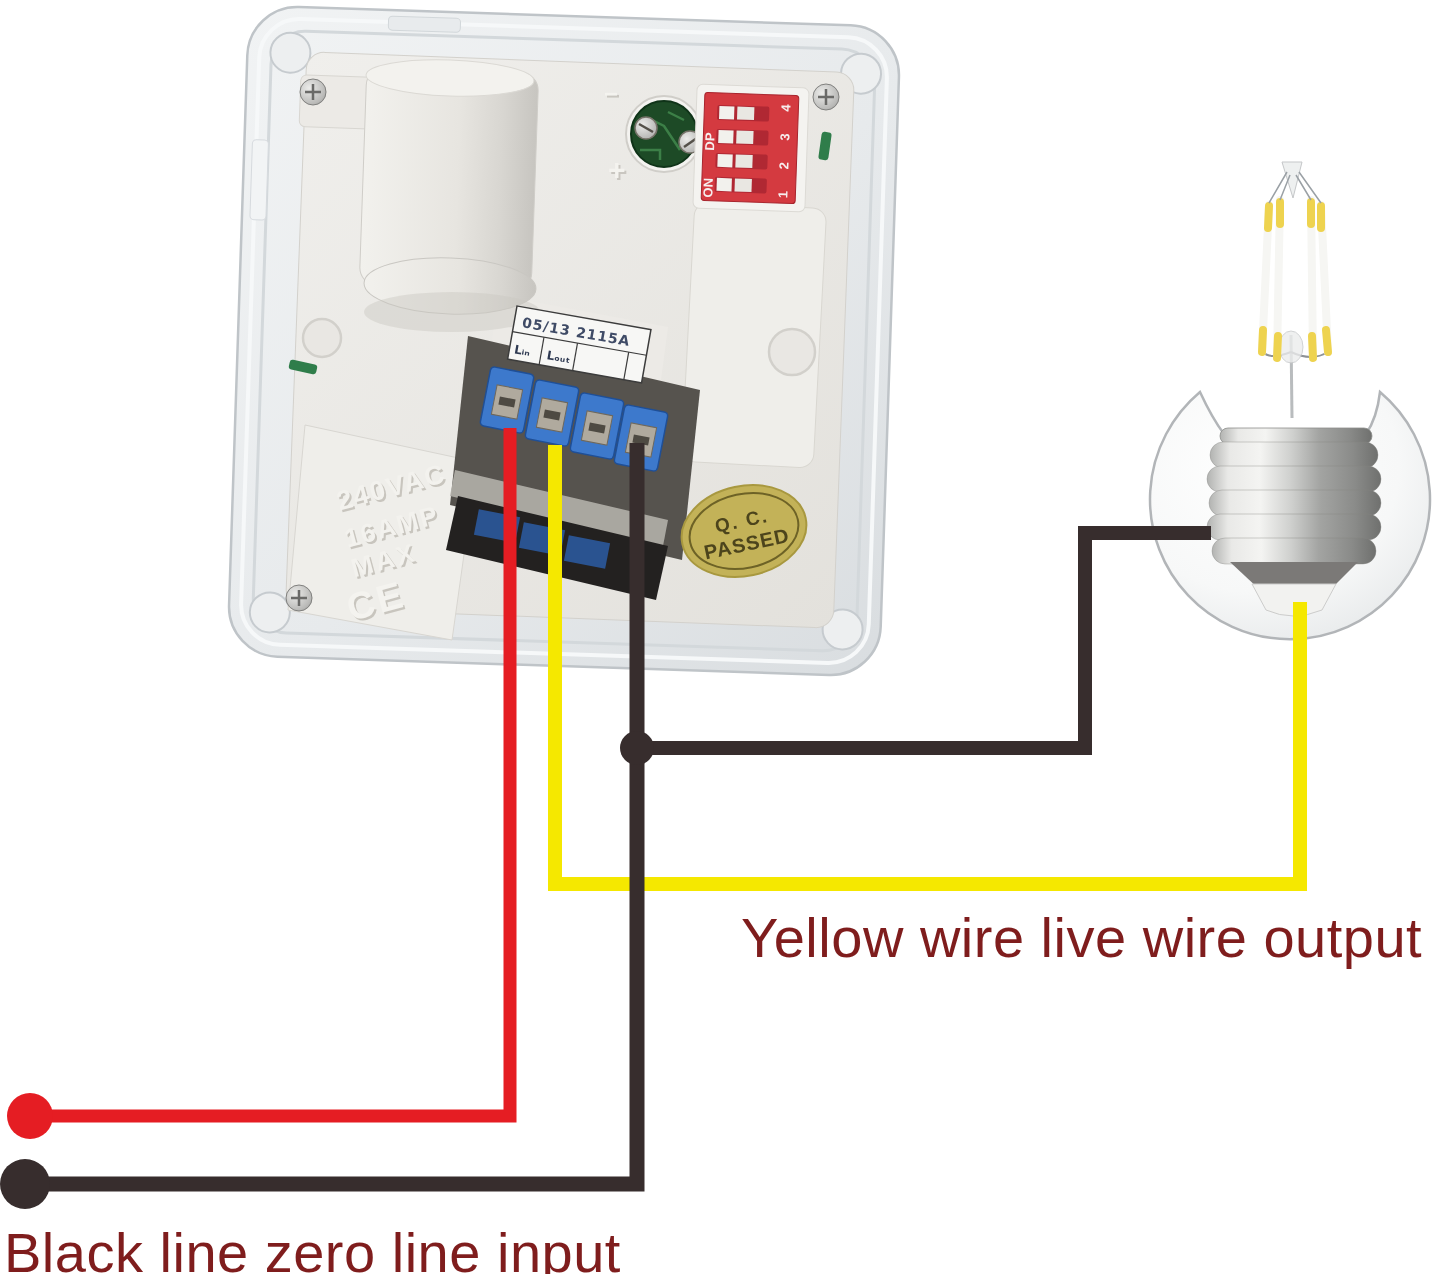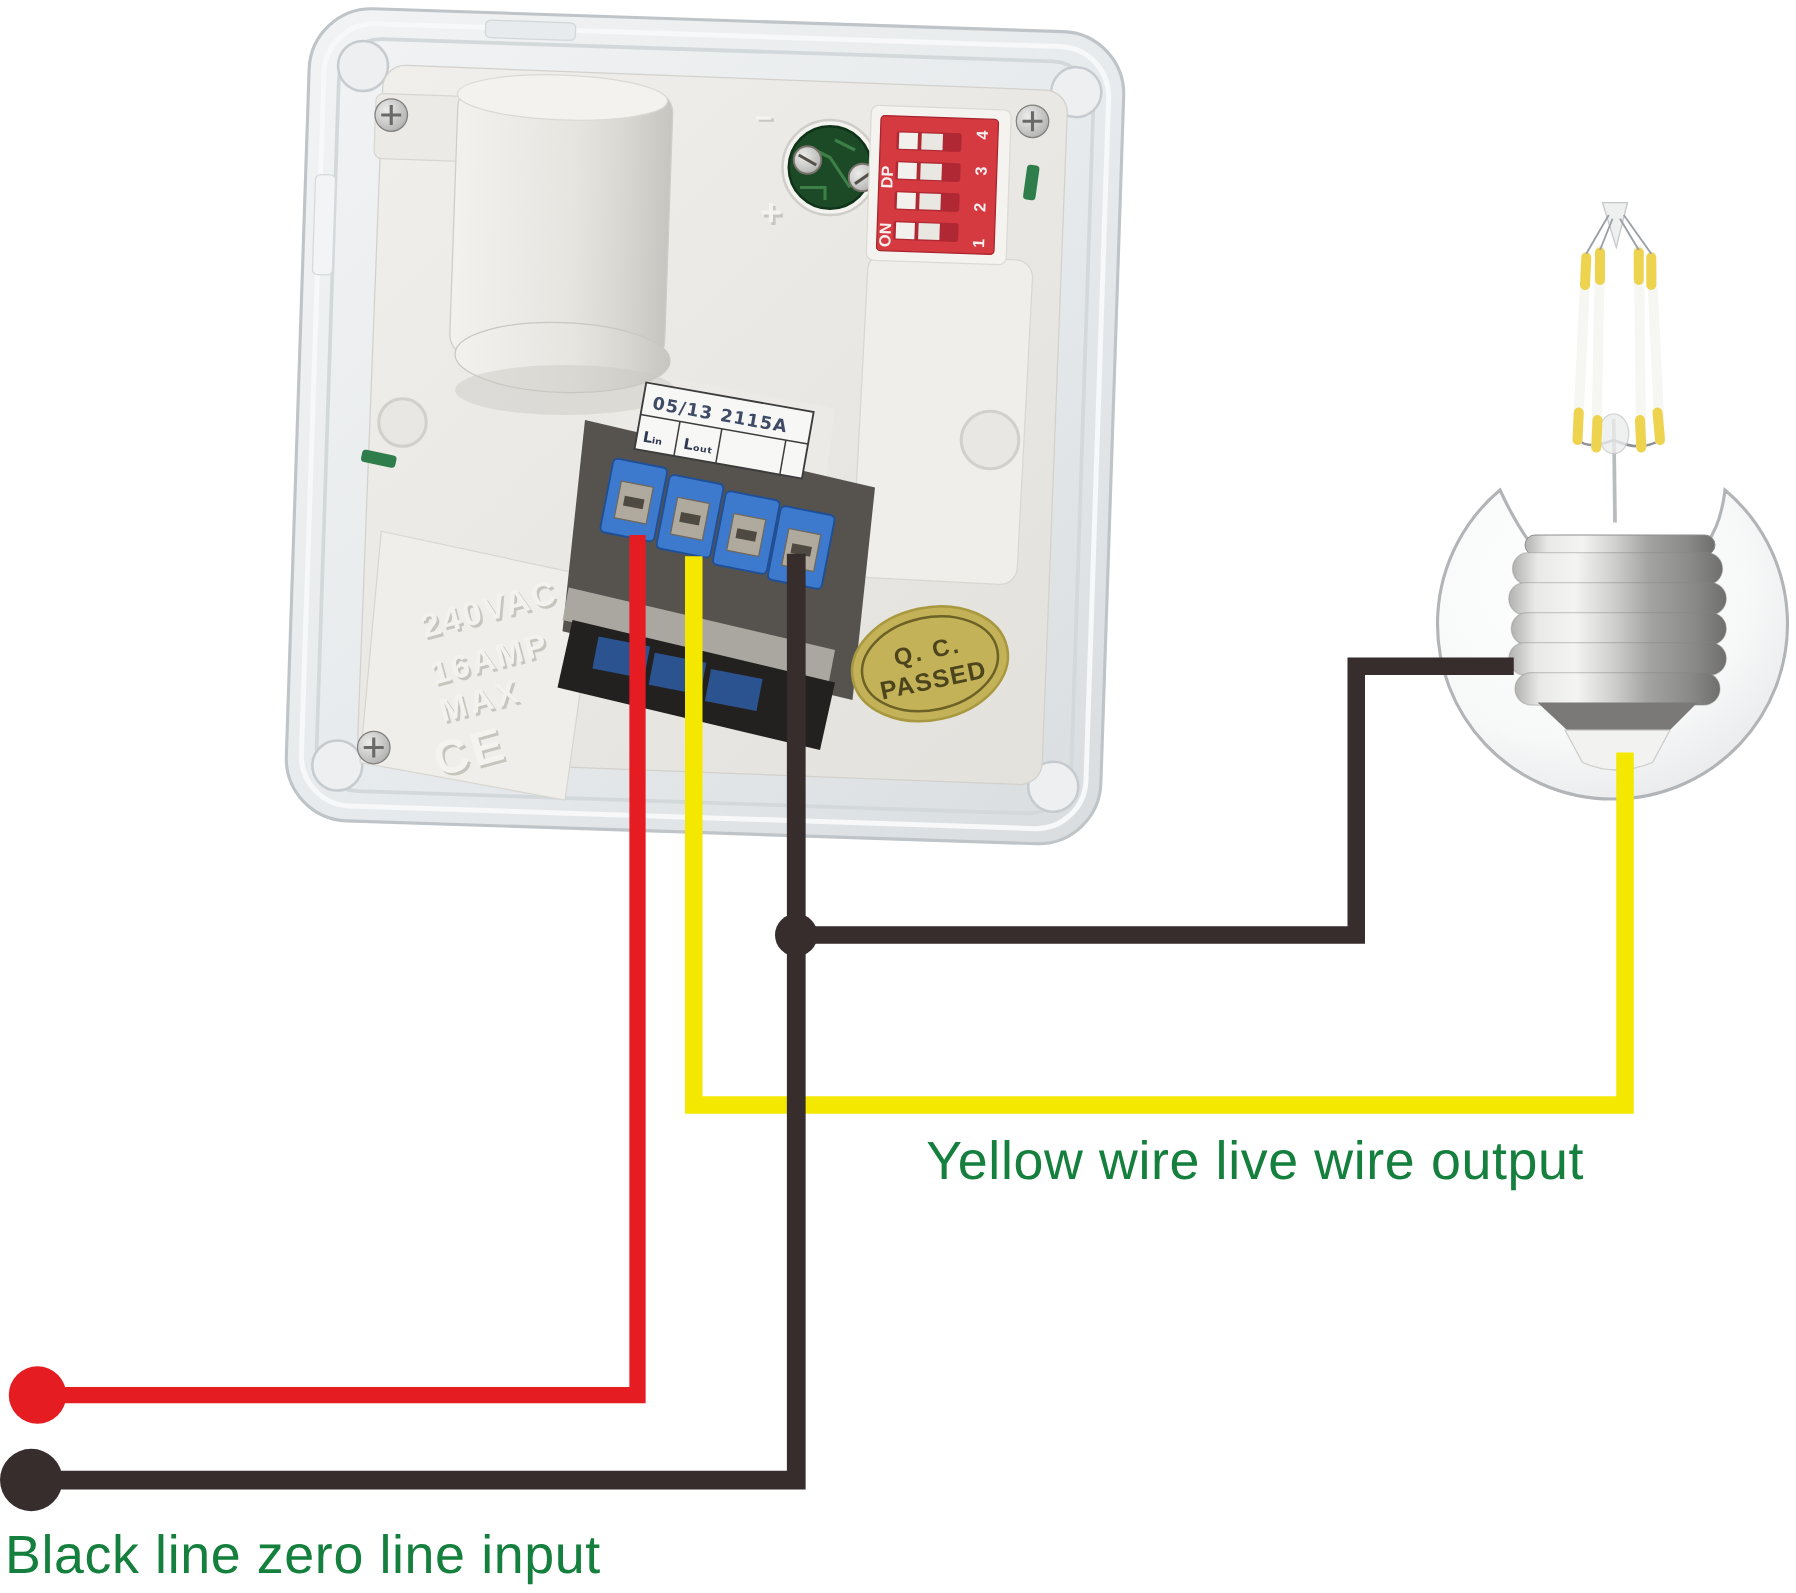--- a/index.html
+++ b/index.html
@@ -1,19 +1,19 @@
 <!DOCTYPE html>
 <html><head>
 <meta charset="utf-8">
 <style>
   html,body{margin:0;padding:0;background:#fff;}
   .canvas{position:relative;width:1437px;height:1274px;background:#fff;overflow:hidden;
           font-family:"Liberation Sans",sans-serif;}
   .canvas svg{position:absolute;left:0;top:0;}
-  .anno{position:absolute;font-size:43px;color:#15803d;letter-spacing:0.5px;white-space:nowrap;}
+  .anno{position:absolute;font-size:56px;color:#7f1d1d;letter-spacing:0.5px;white-space:nowrap;}
   .anno-red{left:14px;top:1030px;}
   .anno-black{left:4px;top:1220px;}
   .anno-yellow{left:741px;top:905px;}
   .sticker-txt{font-family:"DejaVu Sans",sans-serif;}
 </style>
 </head>
 <body>
 
 <div class="canvas">
 <svg width="1437" height="1274" viewBox="0 0 1437 1274">

